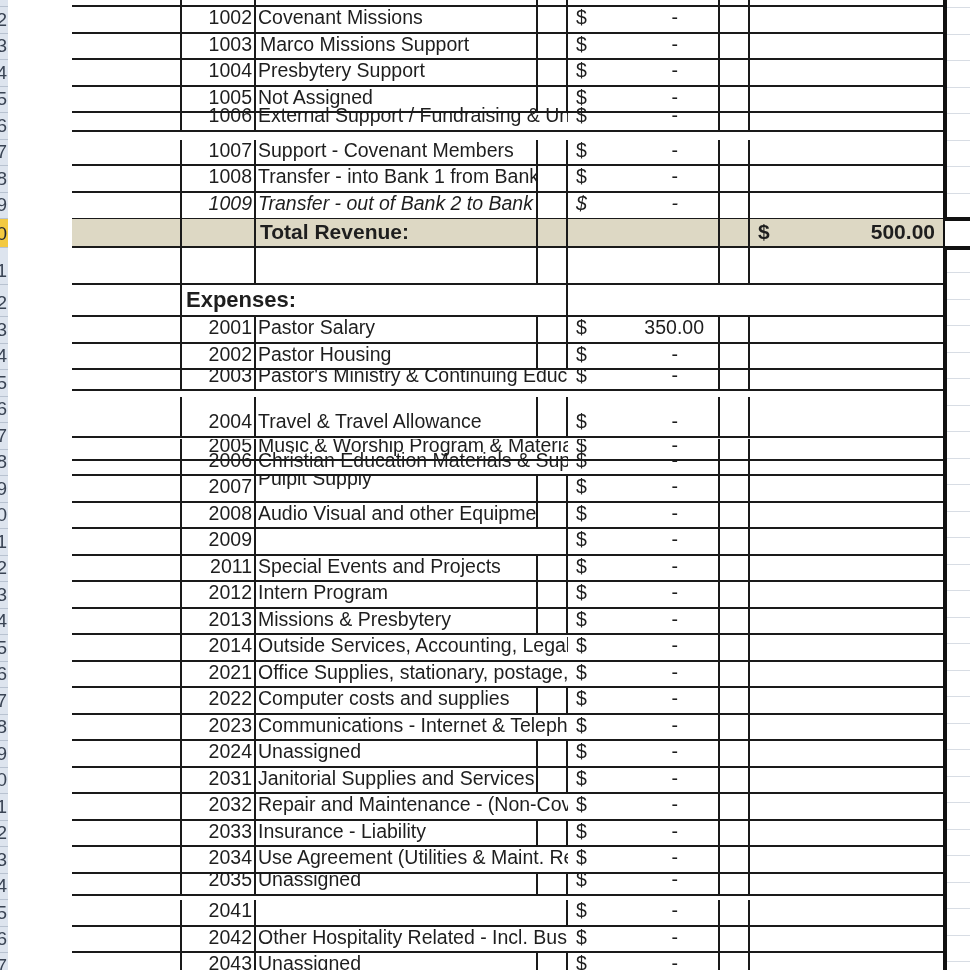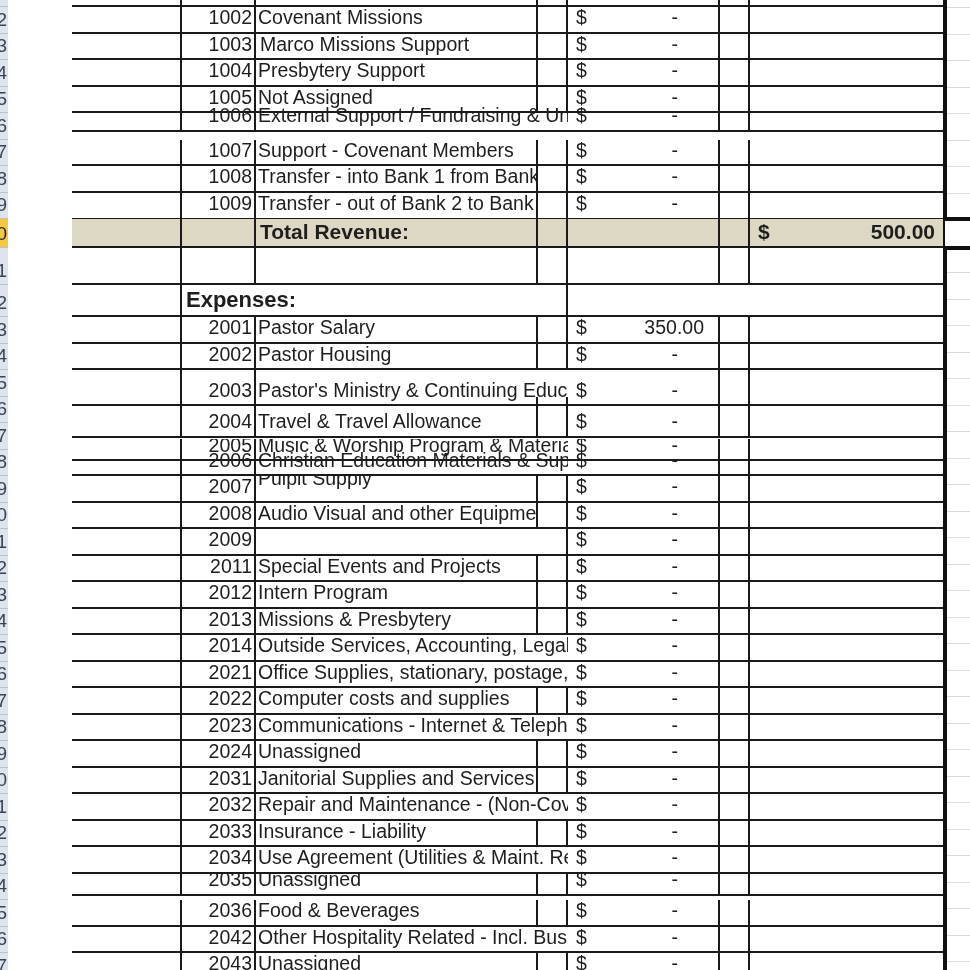--- a/index.html
+++ b/index.html
@@ -192,21 +192,21 @@
       <div class="cell c-e">
         <span class="dollar" style="bottom: 4px;">$</span>
         <span class="dash" style="bottom: 4px;">-</span>
       </div>
       <div class="cell c-f"></div>
       <div class="cell c-g"></div>
     </div>
     <div class="rowhdr" style="top: 192.5px; height: 26.5px;">
       <span>9</span>
     </div>
-    <div class="row" style="top: 192.5px; height: 27px;">
+    <div class="row" style="top: 192.5px; height: 27px; font-style: italic;">
       <div class="cell c-b"></div>
       <div class="cell c-code">
         <span class="txt" style="bottom: 4px; right: 2px;">1009</span>
       </div>
       <div class="cell c-desc split">
         <span class="txt" style="bottom: 4px; left: 2px;">Transfer - out of Bank 2 to Bank 1</span>
       </div>
       <div class="cell c-d"></div>
       <div class="cell c-e">
         <span class="dollar" style="bottom: 4px;">$</span>
@@ -288,21 +288,21 @@
       <div class="cell c-e">
         <span class="dollar" style="bottom: 4px;">$</span>
         <span class="dash" style="bottom: 4px;">-</span>
       </div>
       <div class="cell c-f"></div>
       <div class="cell c-g"></div>
     </div>
     <div class="rowhdr" style="top: 370px; height: 26.5px;">
       <span>25</span>
     </div>
-    <div class="row" style="top: 370px; height: 36px;">
+    <div class="row" style="top: 370px; height: 21px;">
       <div class="cell c-b"></div>
       <div class="cell c-code">
         <span class="txt" style="bottom: 4px; right: 2px;">2003</span>
       </div>
       <div class="cell c-desc wide">
         <span class="txt" style="bottom: 4px; left: 2px;">Pastor's Ministry &amp; Continuing Educatio</span>
       </div>
       <div class="cell c-e">
         <span class="dollar" style="bottom: 4px;">$</span>
         <span class="dash" style="bottom: 4px;">-</span>
@@ -660,24 +660,21 @@
       </div>
       <div class="cell c-f"></div>
       <div class="cell c-g"></div>
     </div>
     <div class="rowhdr" style="top: 900px; height: 26.5px;">
       <span>45</span>
     </div>
     <div class="row" style="top: 900px; height: 26.5px;">
       <div class="cell c-b"></div>
       <div class="cell c-code">
-        <span class="txt" style="bottom: 4px; right: 2px;">2036</span>
-      </div>
-      <div class="cell c-desc split">
-        <span class="txt" style="bottom: 4px; left: 2px;">Food &amp; Beverages</span>
+        <span class="txt" style="bottom: 4px; right: 2px;">2041</span>
       </div>
       <div class="cell c-d"></div>
       <div class="cell c-e">
         <span class="dollar" style="bottom: 4px;">$</span>
         <span class="dash" style="bottom: 4px;">-</span>
       </div>
       <div class="cell c-f"></div>
       <div class="cell c-g"></div>
     </div>
     <div class="rowhdr" style="top: 926.5px; height: 26.5px;">

